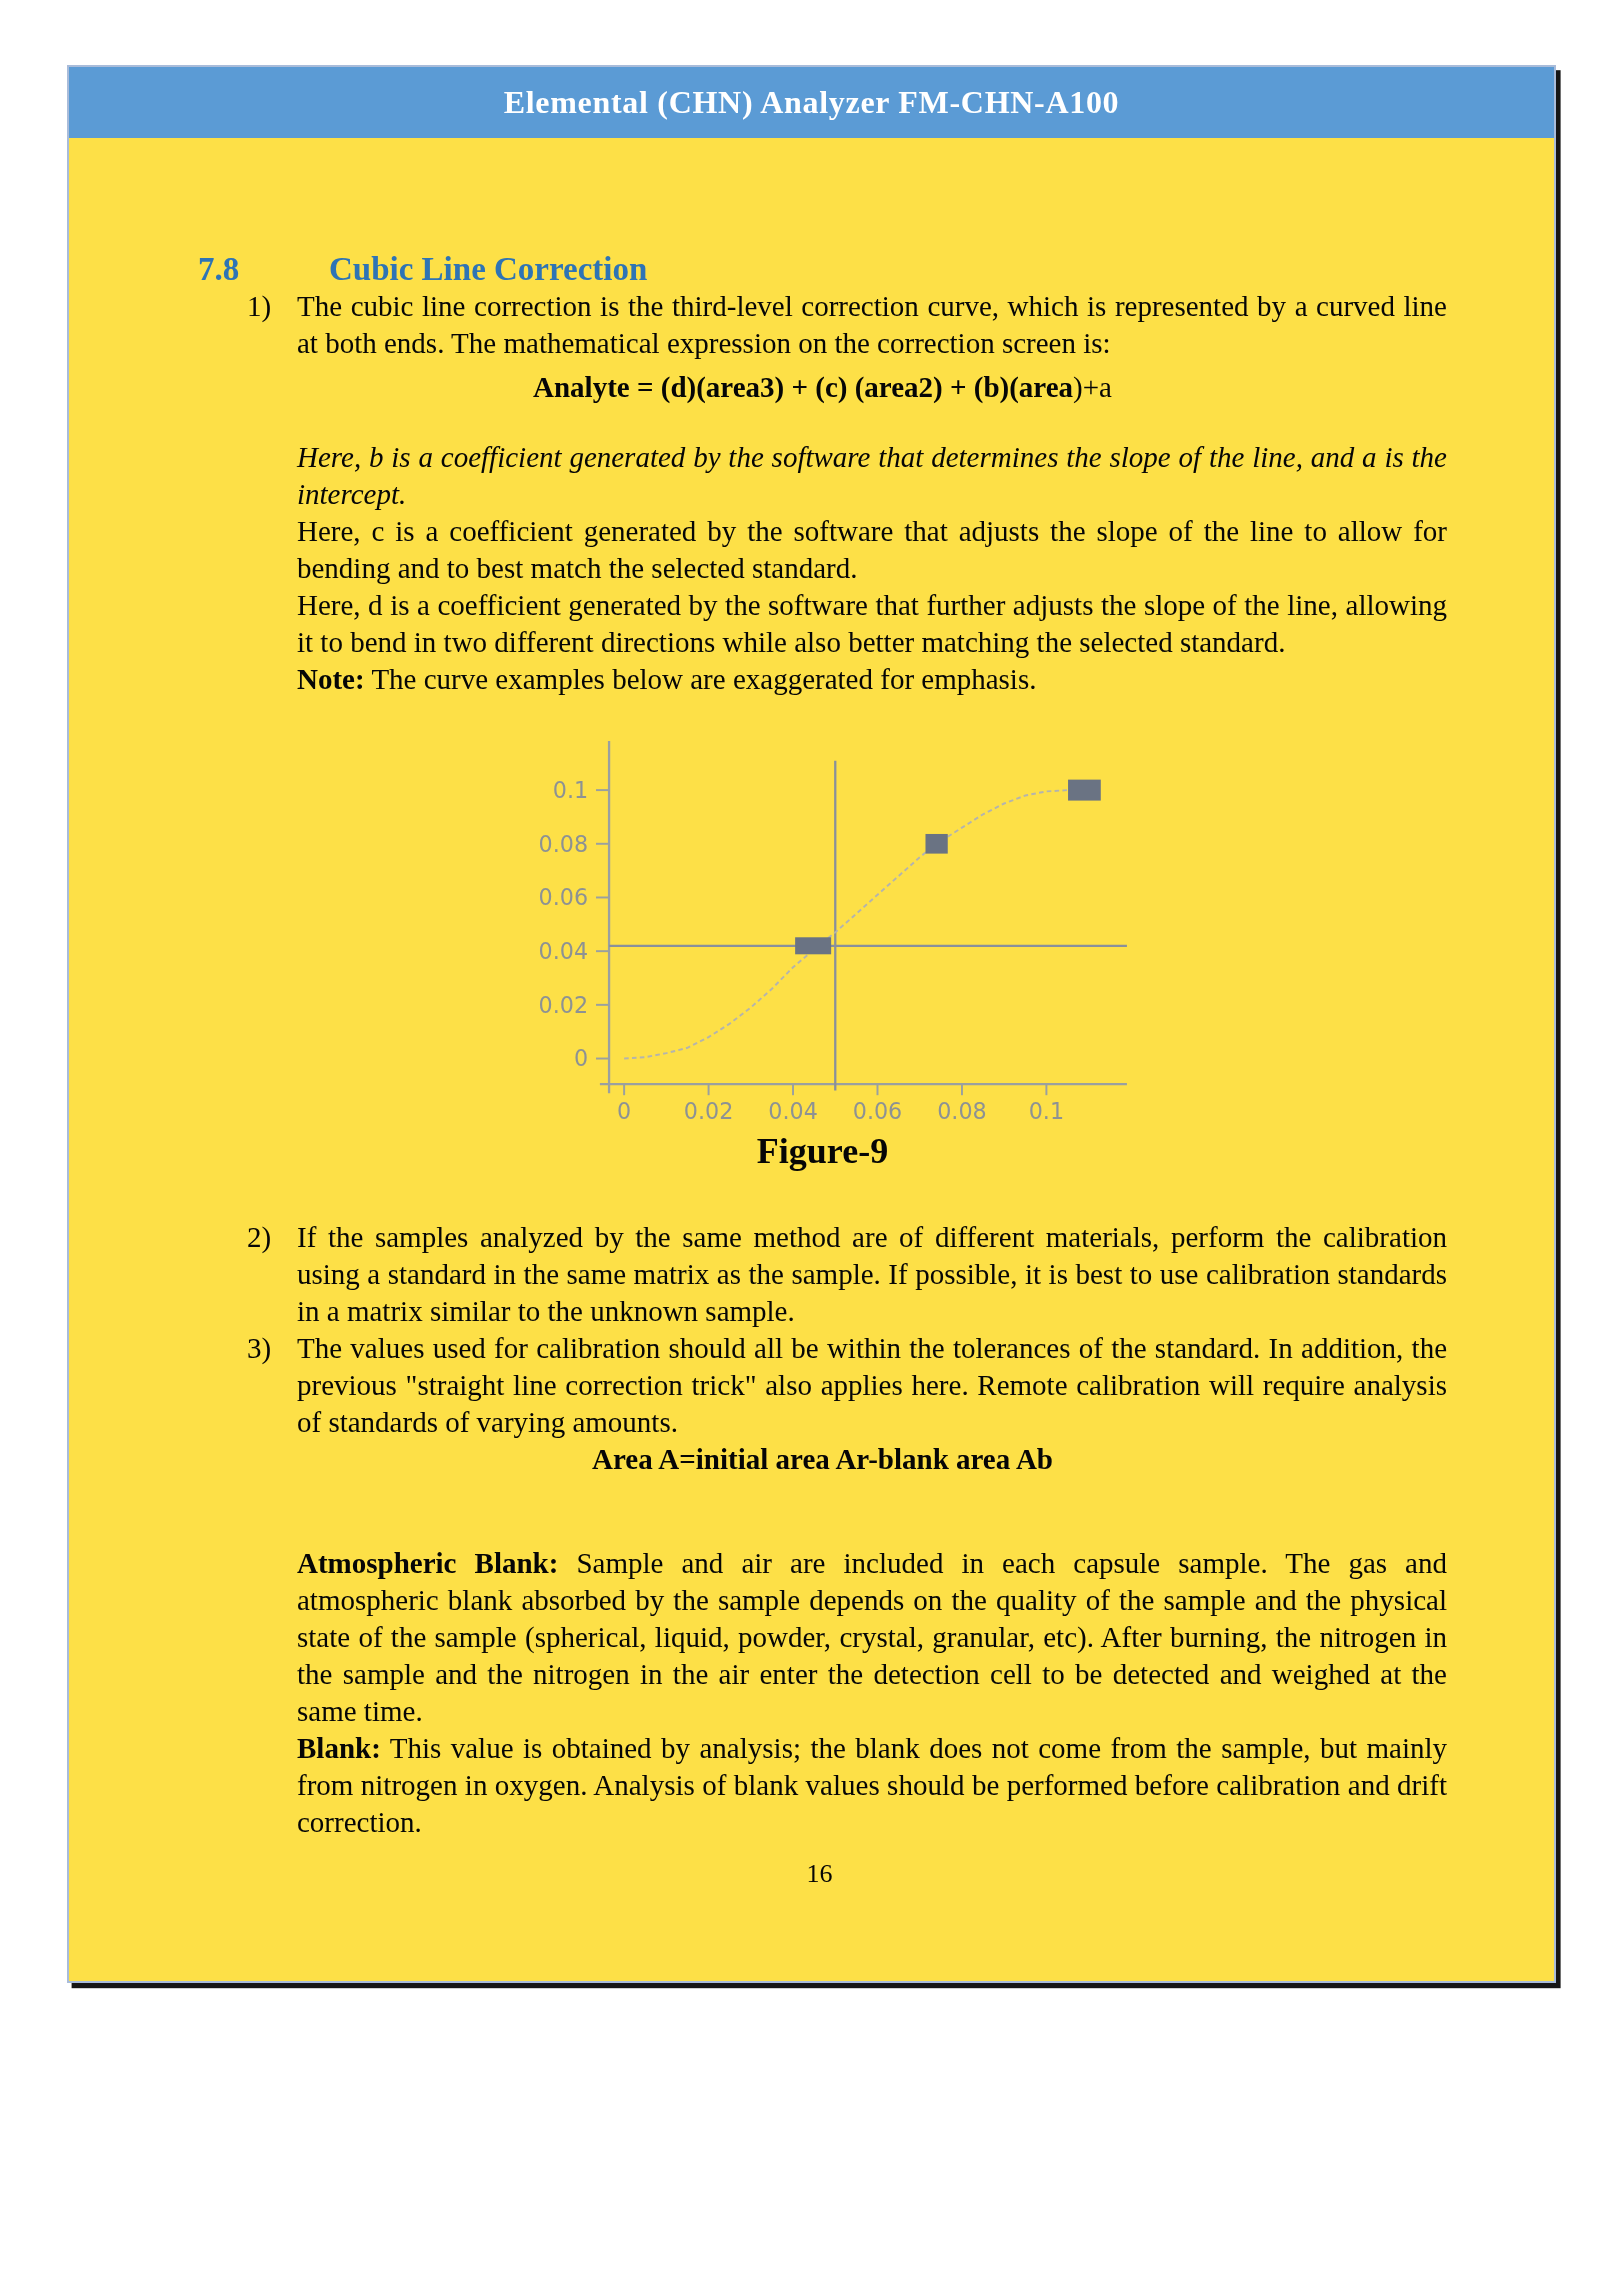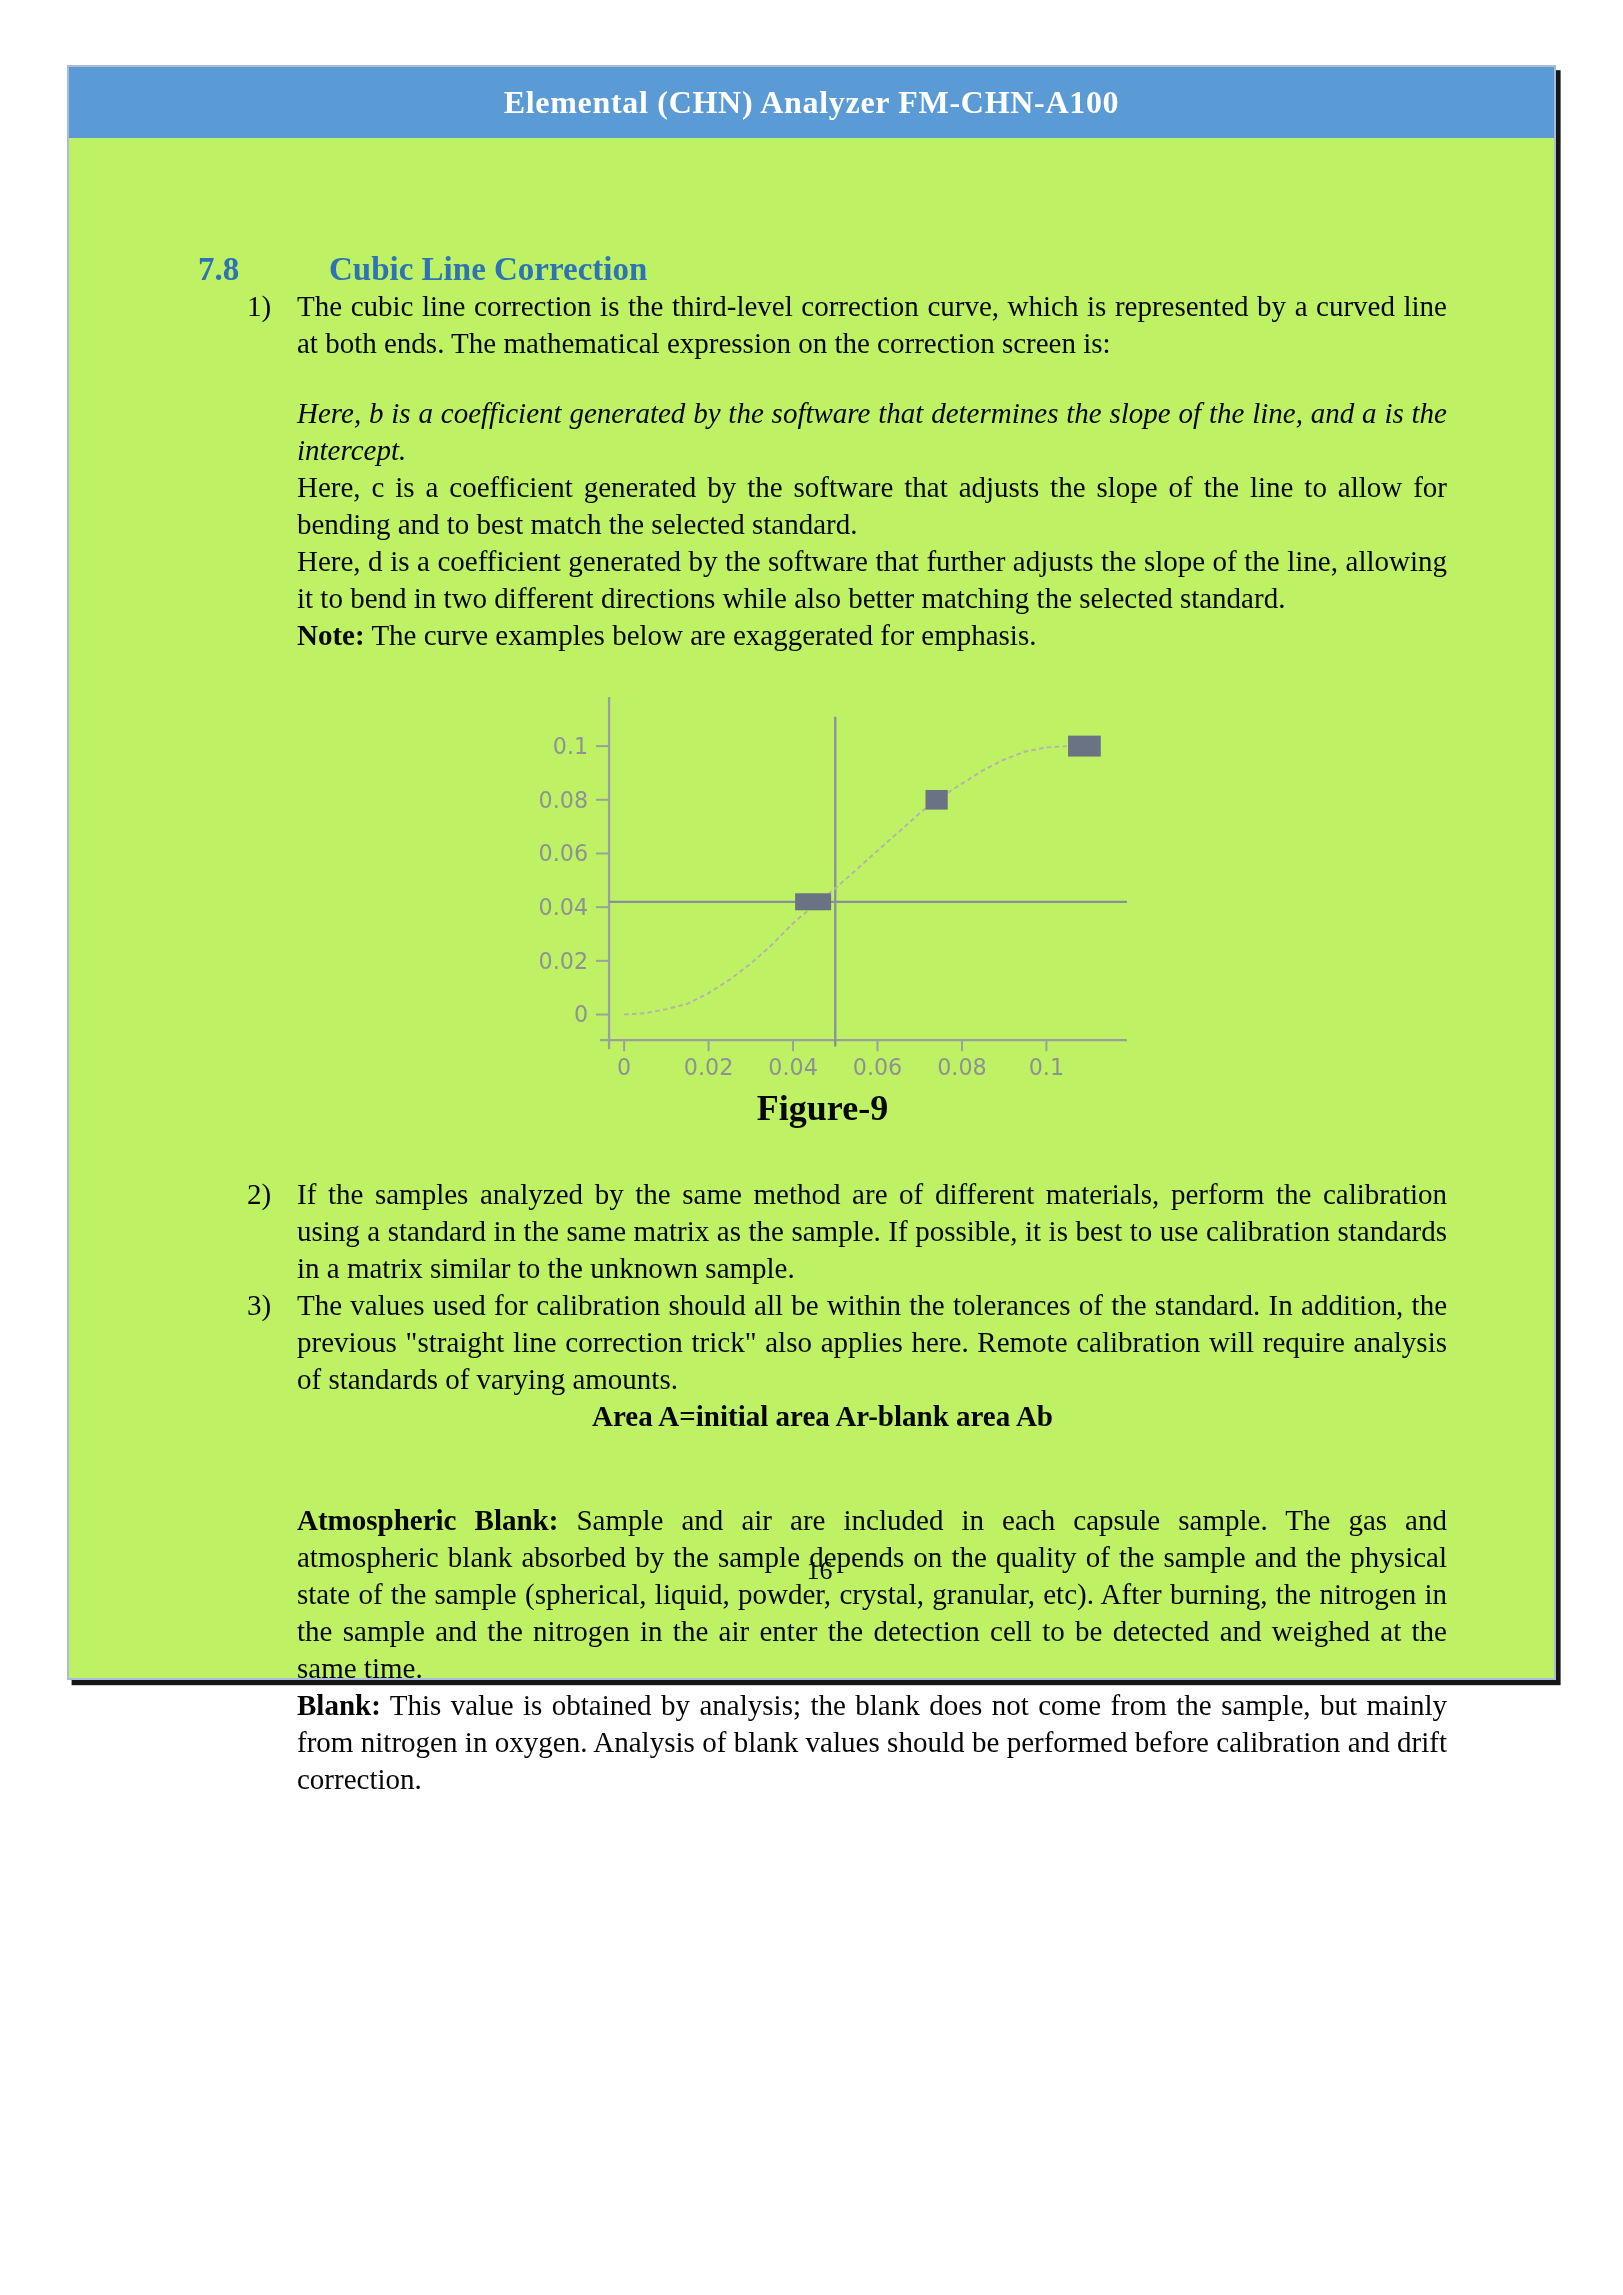--- a/index.html
+++ b/index.html
@@ -1,19 +1,19 @@
 <!DOCTYPE html>
 <html style="font-size:10.5px"><head>
 <meta charset="utf-8">
 <style>
   html,body{margin:0;padding:0;background:#ffffff;}
   .page{position:relative;width:1623px;height:2295px;background:#ffffff;overflow:hidden;
         font-family:"Liberation Serif","DejaVu Serif",serif;color:#060606;}
-  .frame{position:absolute;left:67px;top:65px;width:1489px;height:1615px;
-         border:2.6px solid #a9bcda;box-shadow:4.6px 5.2px 0 #161616;box-sizing:border-box;background:#bef264;}
+  .frame{position:absolute;left:67px;top:65px;width:1489px;height:1918px;
+         border:2.6px solid #a9bcda;box-shadow:4.6px 5.2px 0 #161616;box-sizing:border-box;background:#fde047;}
   .band{height:71px;background:#5b9bd5;display:flex;align-items:center;justify-content:center;}
   .band .title{color:#ffffff;font-weight:bold;font-size:32px;letter-spacing:0.7px;}
   .content{padding:113px 107px 0 129px;font-size:29px;line-height:37px;}
   .sec{display:flex;font-weight:bold;color:#2e74b5;font-size:33px;line-height:37px;gap:32px;}
   .sec .n{width:99px;flex:none;}
   .li{display:flex;}
   .li .m{flex:none;width:50px;margin-left:49px;}
   .li .t{flex:1;text-align:justify;}
   .hang{margin-left:99px;text-align:justify;}
   .bold{font-weight:bold;}
@@ -44,20 +44,21 @@
       <div class="sec">
         <span class="n">7.8</span>
         <span>Cubic Line Correction</span>
       </div>
 
       <div class="li">
         <span class="m">1)</span>
         <div class="t">The cubic line correction is the third-level correction curve, which is represented by a curved line at both ends. The mathematical expression on the correction screen is:</div>
       </div>
 
+      <div class="formula"><span>Analyte = (d)(area3) + (c) (area2) + (b)(area</span><span class="tail">)+a</span></div>
 
       <div class="hang parab">Here, b is a coefficient generated by the software that determines the slope of the line, and a is the intercept.</div>
       <div class="hang">Here, c is a coefficient generated by the software that adjusts the slope of the line to allow for bending and to best match the selected standard.</div>
       <div class="hang">Here, d is a coefficient generated by the software that further adjusts the slope of the line, allowing it to bend in two different directions while also better matching the selected standard.</div>
       <div class="hang"><span class="bold">Note:</span> <span>The curve examples below are exaggerated for emphasis.</span></div>
 
       <div class="fig">
         <svg id="fig9" width="609" height="383" viewBox="0 0 930 585" style="font-size:44px">
             <line x1="139" y1="0" x2="139" y2="538" stroke="#9aa0a0" stroke-width="3.5"></line>
             <line x1="125" y1="524" x2="930" y2="524" stroke="#9aa0a0" stroke-width="3.5"></line>

